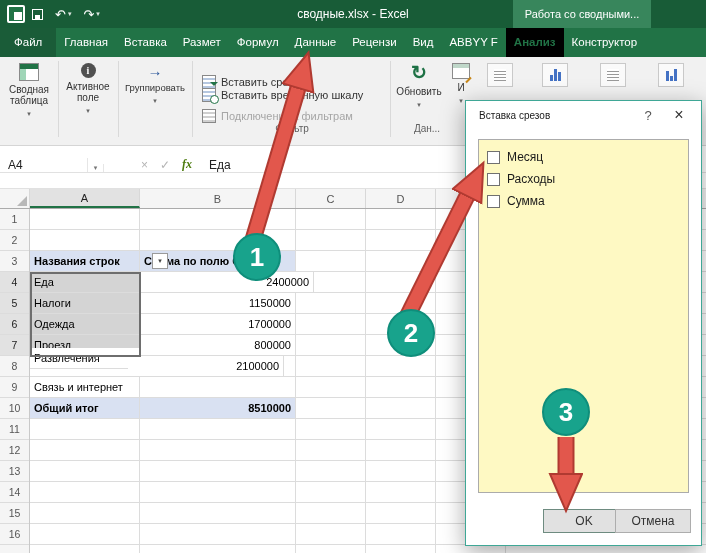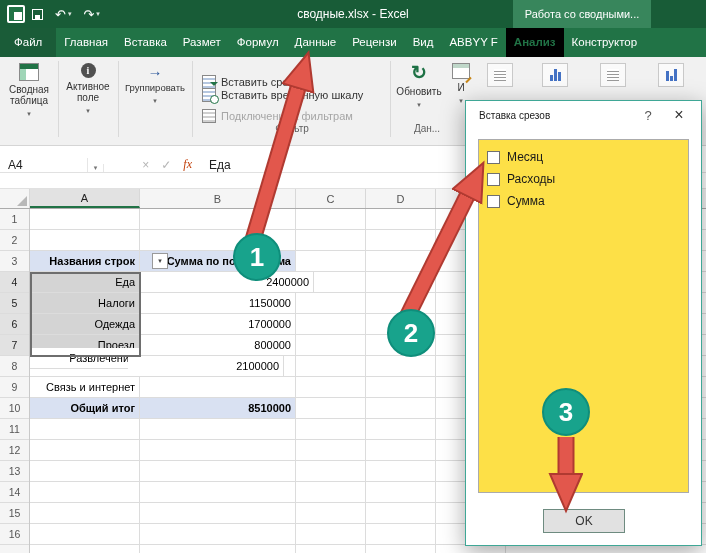--- a/index.html
+++ b/index.html
@@ -60,53 +60,53 @@
   .bars{display:flex;align-items:flex-end;gap:1px;height:12px;}
   .bars i{display:block;width:3px;background:#4472C4;}
   .lines{width:12px;height:12px;background:repeating-linear-gradient(#fff 0 2px,#9A9A9A 2px 3px);}
 
   
   .fbar{position:absolute;left:0;top:146px;width:706px;height:27px;background:#fff;border-bottom:1px solid #E1E1E1;
       display:flex;align-items:flex-end;z-index:4;font-size:12px;color:#222;}
   .namebox{width:88px;border-right:1px solid #E6E6E6;display:flex;align-items:center;padding-left:8px;}
   .nb-dd{width:16px;border-right:1px solid #E6E6E6;display:flex;align-items:center;justify-content:center;font-size:7px;color:#777;}
   .fbtns{width:96px;display:flex;align-items:center;justify-content:flex-end;gap:12px;padding-right:8px;color:#B5B5B5;}
-  .fx{font-style:italic;color:#c2410c;font-family:"Liberation Serif",serif;font-weight:normal;}
+  .fx{font-style:italic;color:#4d7c0f;font-family:"Liberation Serif",serif;font-weight:bold;}
   .fsep{width:1px;background:#E6E6E6;}
   .fvalue{flex:1;display:flex;align-items:center;padding-left:8px;font-size:12px;}
 
   
   .colheads{position:absolute;left:0;top:188px;width:706px;height:21px;background:#F5F5F5;border-top:1px solid #E1E1E1;
       border-bottom:1px solid #ABABAB;display:flex;z-index:2;font-size:11px;color:#555;}
   .ch{border-right:1px solid #D8D8D8;text-align:center;line-height:20px;}
   .ch.corner{width:30px;position:relative;}
   .ch.corner::after{content:"";position:absolute;right:2px;bottom:2px;border:5px solid transparent;border-right-color:#B8B8B8;border-bottom-color:#B8B8B8;}
   .ch.selcol{background:#E2E2E2;border-bottom:2px solid #217346;line-height:18px;color:#222;}
   .body{position:absolute;left:0;top:209px;width:706px;height:344px;background:
       repeating-linear-gradient(to bottom,transparent 0 20px,#DCDCDC 20px 21px),#fff;z-index:1;}
   .rncol{position:absolute;left:0;top:209px;width:30px;height:344px;background:#F5F5F5;border-right:1px solid #C9C9C9;z-index:2;}
   .rn{height:21px;line-height:20px;text-align:center;font-size:10.5px;color:#555;border-bottom:1px solid #DCDCDC;}
   .rn.selrow{background:#E2E2E2;color:#222;}
   .vl{position:absolute;top:0;bottom:0;width:1px;background:#DCDCDC;}
   .cell{position:absolute;height:21px;font-size:11px;line-height:20px;padding:0 4px;background:#fff;
-      border-right:1px solid #DCDCDC;border-bottom:1px solid #DCDCDC;white-space:nowrap;overflow:hidden;z-index:2;text-align:right;}
+      border-right:1px solid #DCDCDC;border-bottom:1px solid #DCDCDC;white-space:nowrap;overflow:hidden;z-index:2;}
   .cell.hdr{background:#D9E1F2;font-weight:bold;}
   .cell.num{text-align:right;}
   .cell.selc{background:#D4D4D4;}
   .filter-btn{position:absolute;right:2px;top:2px;width:16px;height:16px;background:#fff;border:1px solid #9A9A9A;
       font-size:7px;color:#444;text-align:center;line-height:14px;z-index:3;}
   .selbox{position:absolute;left:30px;top:63px;width:111px;height:85px;border:2px solid #6E6E6E;z-index:3;pointer-events:none;}
 
   
   .dialog{position:absolute;left:465px;top:100px;width:237px;height:446px;background:#fff;border:1px solid #3FA796;
       box-shadow:0 6px 22px rgba(0,0,0,.35);z-index:50;}
   .dlg-title{position:absolute;left:13px;top:9px;font-size:10px;color:#1A1A1A;}
   .dlg-help{position:absolute;right:44px;top:7px;font-size:13px;color:#555;width:18px;text-align:center;cursor:default;}
   .dlg-close{position:absolute;right:12px;top:5px;font-size:16px;color:#333;width:20px;text-align:center;cursor:default;}
-  .dlg-list{position:absolute;left:12px;right:12px;top:38px;bottom:52px;border:1px solid #ABABAB;background:#fde047;padding:6px 0 0 8px;}
+  .dlg-list{position:absolute;left:12px;right:12px;top:38px;bottom:52px;border:1px solid #ABABAB;background:#fef9c3;padding:6px 0 0 8px;}
   .dlg-item{display:flex;align-items:center;gap:7px;height:22px;font-size:12px;color:#1A1A1A;}
   .cb{width:13px;height:13px;border:1px solid #707070;background:#fff;flex:0 0 auto;}
   .dlg-btn{position:absolute;bottom:12px;height:24px;background:#E1E1E1;border:1px solid #ADADAD;font-size:12px;
       color:#333;text-align:center;line-height:22px;cursor:default;}
   .dlg-ok{left:61px;width:82px;border-color:#6E8B80;margin-left:16px;}
   .dlg-cancel{right:10px;width:76px;}
 
   
   .ann{position:absolute;left:0;top:0;z-index:100;pointer-events:none;}
   .ann text{font-family:"Liberation Sans",sans-serif;font-weight:bold;fill:#fff;font-size:26px;text-anchor:middle;}
@@ -302,20 +302,21 @@
       <label class="dlg-item">
         <span class="cb"></span>
         <span>Расходы</span>
       </label>
       <label class="dlg-item">
         <span class="cb"></span>
         <span>Сумма</span>
       </label>
     </div>
     <div class="dlg-btn dlg-ok">OK</div>
+    <div class="dlg-btn dlg-cancel">Отмена</div>
   </div>
 
   <svg class="ann" width="706" height="553" viewBox="0 0 706 553">
     <defs>
       <marker id="ah" markerUnits="userSpaceOnUse" markerWidth="44" markerHeight="38" refX="1" refY="17" orient="auto">
         <path d="M1,1 L38,17 L1,33 Z" fill="#E2574C" stroke="#B03A31" stroke-width="2"></path>
       </marker>
     </defs>
     <g>
       <line x1="252" y1="243" x2="298" y2="88" stroke="#B03A31" stroke-width="17"></line>

